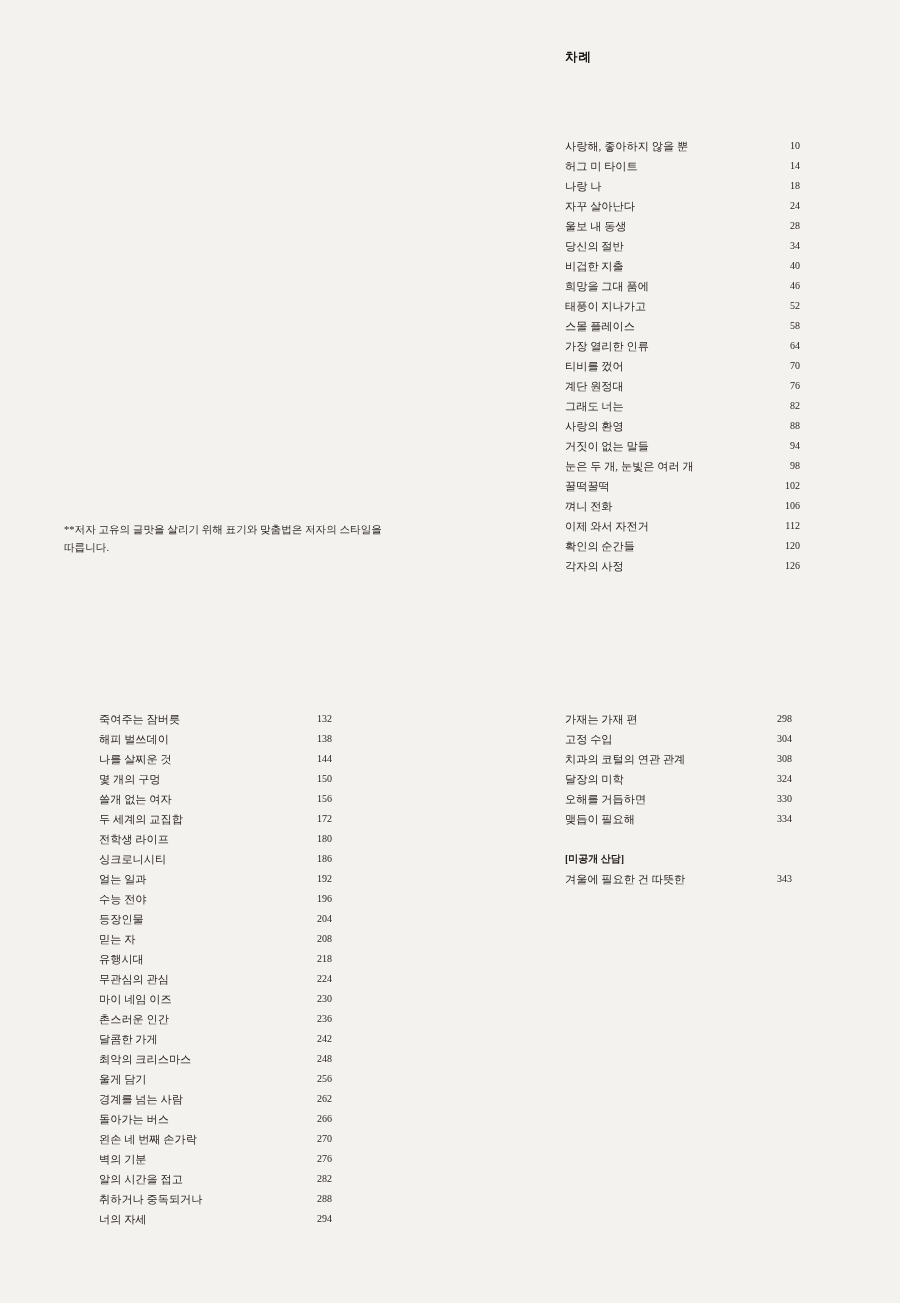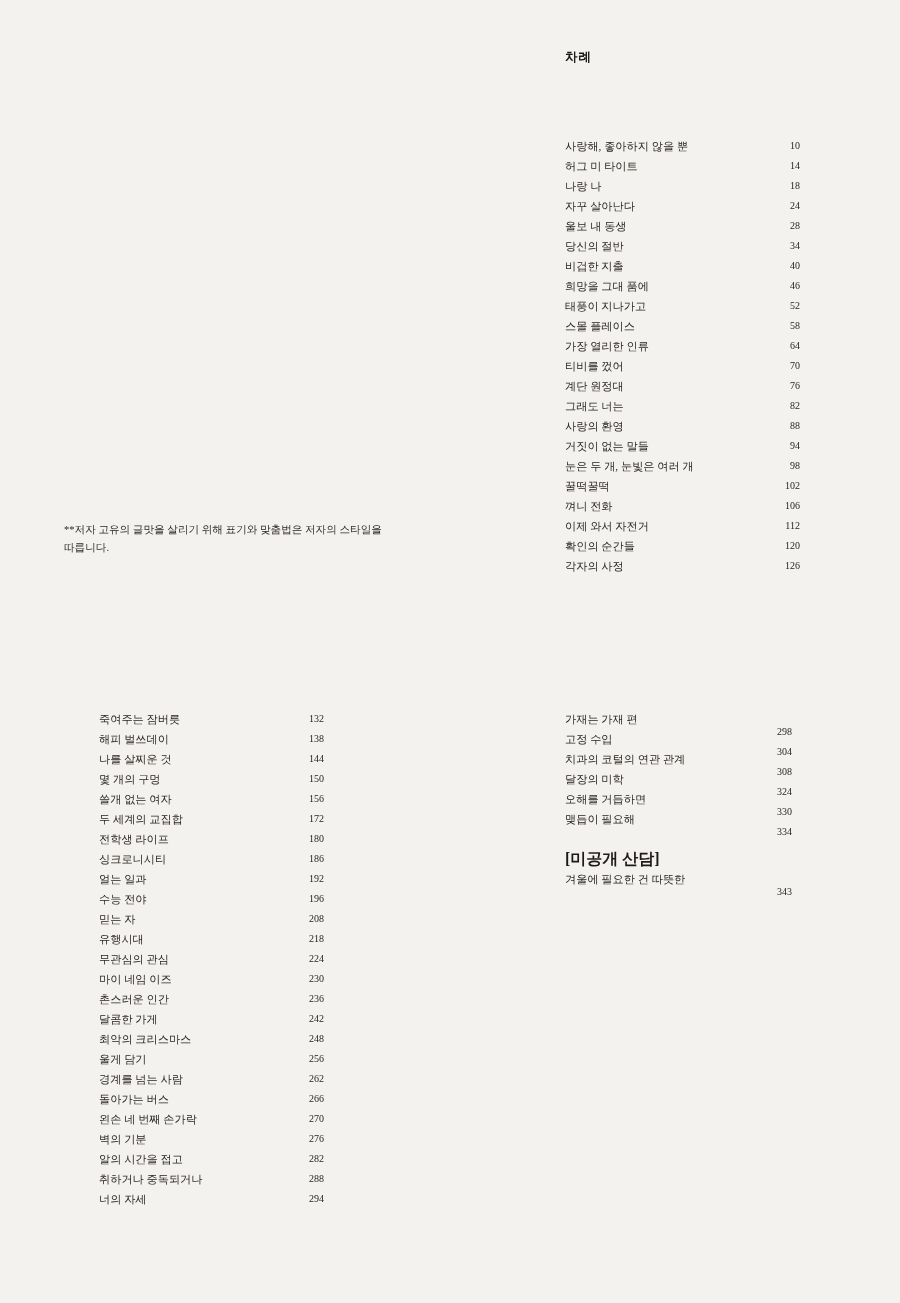--- a/index.html
+++ b/index.html
@@ -62,40 +62,39 @@
     right: 0;
     width: 34px;
   }
   
   #block-lower-left {
     left: 99px;
     top: 709px;
     width: 238px;
   }
   #block-lower-left .toc-row .page-num {
-    left: 210px;
+    left: 218px;
     width: 32px;
     text-align: left;
     font-family: Liberation Serif, serif;
   }
   
   #block-lower-right {
     left: 565px;
     top: 709px;
     width: 235px;
   }
   #block-lower-right .toc-row .page-num {
     left: 212px;
     width: 34px;
     text-align: left;
-    margin-top: 13px;
   }
   
   .section-head {
-    font-size: 16px;
+    font-size: 10px;
     font-weight: bold;
     line-height: 20px;
     height: 20px;
     color: #1e1a18;
   }
   .spacer-row {
     height: 20px;
   }
   
   .footnote {
@@ -245,20 +244,24 @@
       </div>
       <div class="toc-row">
         <span class="label">얼는 일과</span>
         <span class="page-num">192</span>
       </div>
       <div class="toc-row">
         <span class="label">수능 전야</span>
         <span class="page-num">196</span>
       </div>
       <div class="toc-row">
+        <span class="label">등장인물</span>
+        <span class="page-num">204</span>
+      </div>
+      <div class="toc-row">
         <span class="label">믿는 자</span>
         <span class="page-num">208</span>
       </div>
       <div class="toc-row">
         <span class="label">유행시대</span>
         <span class="page-num">218</span>
       </div>
       <div class="toc-row">
         <span class="label">무관심의 관심</span>
         <span class="page-num">224</span>

